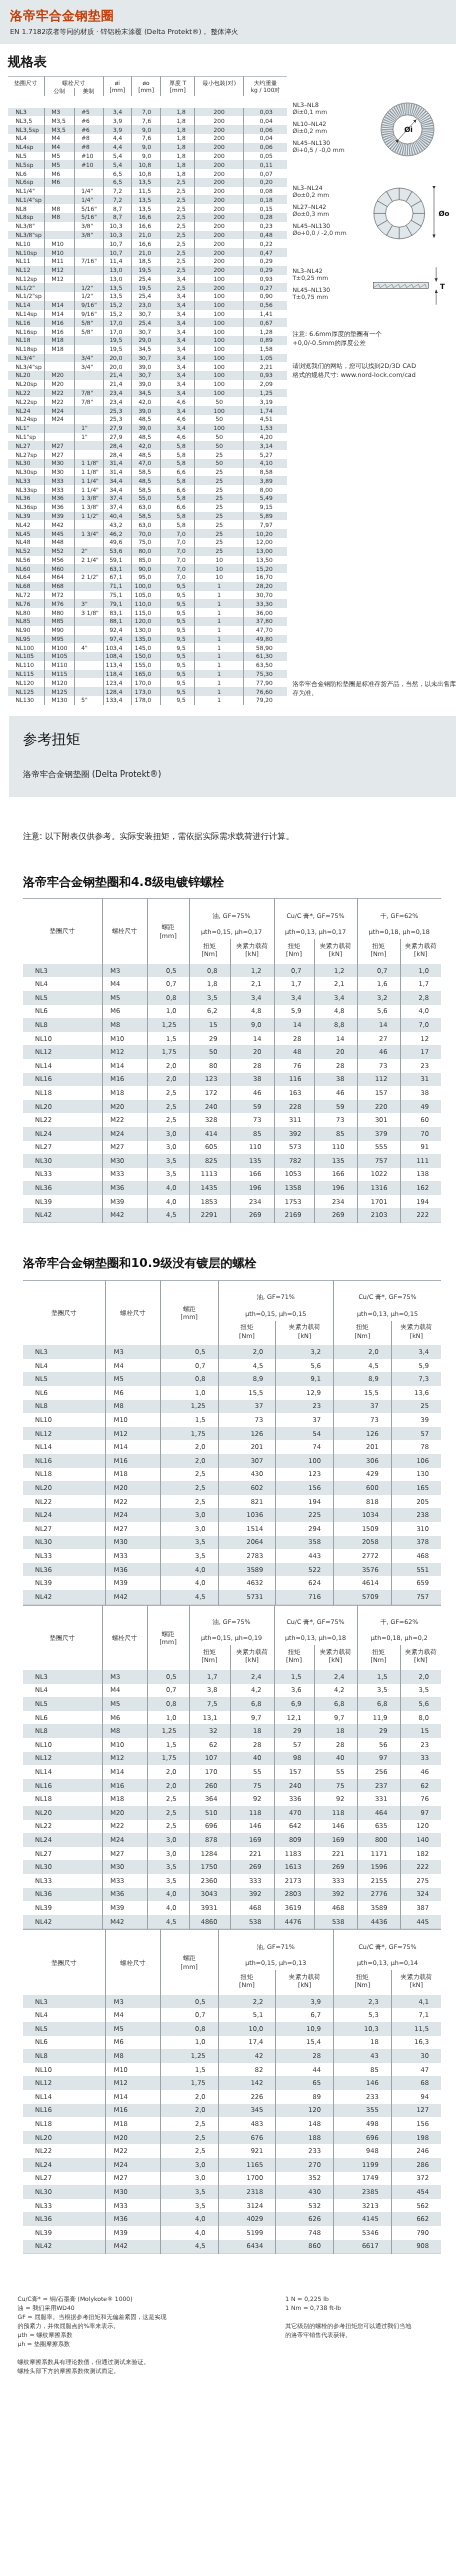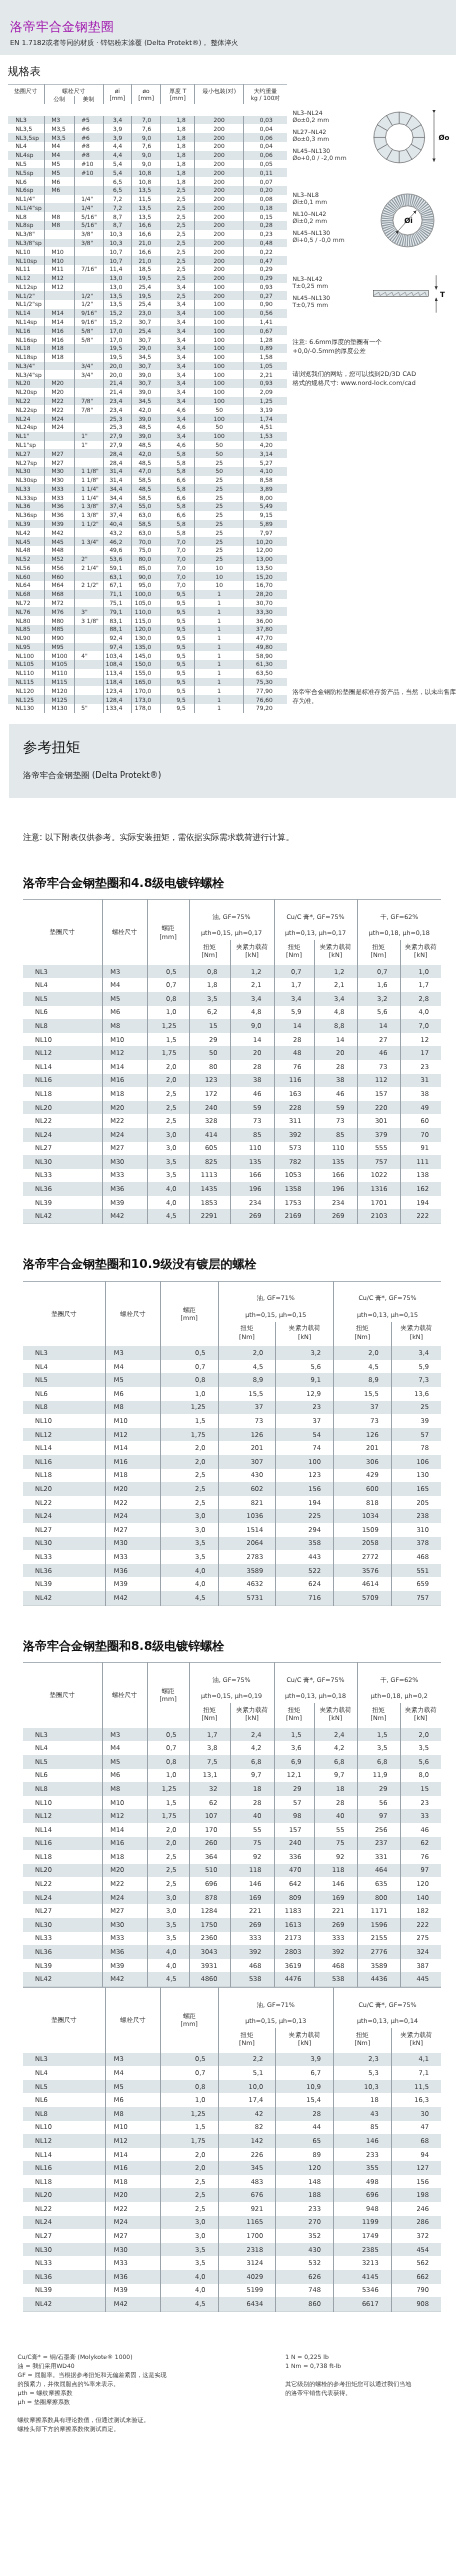--- a/index.html
+++ b/index.html
@@ -5,23 +5,23 @@
   :root{
     --band:#e3e8eb; --stripe:#dee5e9; --line:#9aa3a9; --text:#333;
   }
   *{box-sizing:border-box; margin:0; padding:0;}
   body{
     width:457px; min-height:2576px; background:#fff;
     font-family:"DejaVu Sans","Liberation Sans",sans-serif;
     color:var(--text);
   }
   .band{background:var(--band); padding:7.7px 0 6.6px 10px;}
-  .band h1{font-size:12.7px; font-weight:normal; color:#a21caf; letter-spacing:0.3px;margin-top:11px;}
+  .band h1{font-size:12.7px; font-weight:bold; color:#c2410c; letter-spacing:0.3px;}
   .band .sub{font-size:6.9px; color:#2a2a2a; margin-top:2.8px;}
-  .spec-heading{font-size:11px; font-weight:normal; color:#1a1a1a; margin:8.8px 0 5.5px 7.7px;}
+  .spec-heading{font-size:13px; font-weight:bold; color:#1a1a1a; margin:8.8px 0 5.5px 7.7px;}
 
   .spec-wrap{display:flex; align-items:stretch;}
   table{border-collapse:collapse;}
   th{font-weight:normal;}
   .spec{margin-left:7.7px; width:280px; border-top:0.6px solid #b9c1c6;}
   .spec th{font-size:5.8px; text-align:center; vertical-align:top; padding:2.2px 1.1px 1.1px 1.1px; white-space:pre-line; line-height:1.2;}
   .spec thead th{border-left:0.6px solid var(--line);}
   .spec thead th:first-child{border-left:none;}
   .spec thead tr.sub th{border-left:0.6px solid var(--line); padding-top:0;}
   .spec tbody td{font-size:5.8px; line-height:6px; padding:1.4px 2.2px; border-left:0.6px solid var(--line); white-space:nowrap;}
@@ -39,21 +39,21 @@
   .tol-text p.range{margin-top:5px;}
   .tol-text p.range:first-child{margin-top:2.2px;}
   .tol-text p.tol{color:#3a3a3a;}
   .tol-svg{flex:1;}
   .note{font-size:6.3px; line-height:1.45; white-space:pre-line; margin:2.2px 0 0 0;}
   .note.cad{margin-top:14.3px;}
   .note.stock{margin-top:auto; margin-bottom:7.7px;}
 
   .band2{margin:11px 0 0 8.8px; padding:14.3px 0 16.5px 14.3px;}
   .band2 h2{font-size:14.3px; font-weight:normal; color:#111;}
-  .band2 .sub2{font-size:8.3px; margin-top:13px; color:#222;}
+  .band2 .sub2{font-size:8.3px; margin-top:20px; color:#222;}
   .notice{font-size:8.3px; margin:34px 0 0 23px; color:#222;}
 
   .tq-title{font-size:12px; font-weight:bold; color:#111; margin:32px 0 7.7px 23px;}
   .torque{margin-left:23px; width:418px; border-top:0.6px solid #aab2b7; border-bottom:0.6px solid #cfd6da;}
   .torque th{font-size:6.3px; text-align:center; vertical-align:middle; line-height:1.3; white-space:pre-line; padding:2.8px 1.1px;}
   .torque th.cond{padding-top:4.4px;}
   .torque th.vline, .torque td.vline{border-left:0.6px solid var(--line);}
   .torque thead th.collab{padding-bottom:5.5px;}
   .torque tbody td{font-size:6.6px; padding:2.8px 3.3px; white-space:nowrap;}
   .torque tbody td:first-child{text-align:left; padding-left:12px;}
@@ -794,20 +794,43 @@
             <td>133,4</td>
             <td>178,0</td>
             <td>9,5</td>
             <td>1</td>
             <td>79,20</td>
           </tr>
         </tbody>
     </table>
 
     <aside class="side">
+
+      <div class="tol-block">
+        <div class="tol-text">
+          <p class="range">NL3–NL8</p>
+          <p class="tol">Øi±0,1 mm</p>
+          <p class="range">NL10–NL42</p>
+          <p class="tol">Øi±0,2 mm</p>
+          <p class="range">NL45–NL130</p>
+          <p class="tol">Øi+0,5 / -0,0 mm</p>
+        </div>
+        <svg class="tol-svg" width="72" height="65" viewBox="0 0 130 118" style="font-size:11px">
+          <defs>
+            <marker id="arr" markerWidth="8" markerHeight="8" refX="6" refY="3" orient="auto">
+              <path d="M0,0 L6,3 L0,6 z" fill="#333"></path>
+            </marker>
+          </defs>
+          <circle cx="60" cy="57" r="48" fill="#e6ebee" stroke="#444" stroke-width="1"></circle>
+          <circle cx="60" cy="57" r="37" fill="none" stroke="#8e99a0" stroke-width="21" stroke-dasharray="1.9 1.9"></circle>
+          <circle cx="60" cy="57" r="26.5" fill="#fff" stroke="#444" stroke-width="1"></circle>
+          <line x1="44" y1="75" x2="76" y2="39" stroke="#333" stroke-width="1" marker-start="url(#arr)" marker-end="url(#arr)"></line>
+          <text x="54" y="62" font-size="13" font-weight="bold" fill="#111">Øi</text>
+        </svg>
+      </div>
 
       <div class="tol-block">
         <div class="tol-text">
           <p class="range">NL3–NL24</p>
           <p class="tol">Øo±0,2 mm</p>
           <p class="range">NL27–NL42</p>
           <p class="tol">Øo±0,3 mm</p>
           <p class="range">NL45–NL130</p>
           <p class="tol">Øo+0,0 / -2,0 mm</p>
         </div>
@@ -823,43 +846,20 @@
             <line x1="55" y1="11" x2="55" y2="32" transform="rotate(150 55 57)"></line>
             <line x1="55" y1="11" x2="55" y2="32" transform="rotate(180 55 57)"></line>
             <line x1="55" y1="11" x2="55" y2="32" transform="rotate(210 55 57)"></line>
             <line x1="55" y1="11" x2="55" y2="32" transform="rotate(240 55 57)"></line>
             <line x1="55" y1="11" x2="55" y2="32" transform="rotate(270 55 57)"></line>
             <line x1="55" y1="11" x2="55" y2="32" transform="rotate(300 55 57)"></line>
             <line x1="55" y1="11" x2="55" y2="32" transform="rotate(330 55 57)"></line>
           </g>
           <line x1="118" y1="13" x2="118" y2="101" stroke="#333" stroke-width="1" marker-start="url(#arr)" marker-end="url(#arr)"></line>
           <text x="126" y="62" font-size="13" font-weight="bold" fill="#111">Øo</text>
-        </svg>
-      </div>
-
-      <div class="tol-block">
-        <div class="tol-text">
-          <p class="range">NL3–NL8</p>
-          <p class="tol">Øi±0,1 mm</p>
-          <p class="range">NL10–NL42</p>
-          <p class="tol">Øi±0,2 mm</p>
-          <p class="range">NL45–NL130</p>
-          <p class="tol">Øi+0,5 / -0,0 mm</p>
-        </div>
-        <svg class="tol-svg" width="72" height="65" viewBox="0 0 130 118" style="font-size:11px">
-          <defs>
-            <marker id="arr" markerWidth="8" markerHeight="8" refX="6" refY="3" orient="auto">
-              <path d="M0,0 L6,3 L0,6 z" fill="#333"></path>
-            </marker>
-          </defs>
-          <circle cx="60" cy="57" r="48" fill="#e6ebee" stroke="#444" stroke-width="1"></circle>
-          <circle cx="60" cy="57" r="37" fill="none" stroke="#8e99a0" stroke-width="21" stroke-dasharray="1.9 1.9"></circle>
-          <circle cx="60" cy="57" r="26.5" fill="#fff" stroke="#444" stroke-width="1"></circle>
-          <line x1="44" y1="75" x2="76" y2="39" stroke="#333" stroke-width="1" marker-start="url(#arr)" marker-end="url(#arr)"></line>
-          <text x="54" y="62" font-size="13" font-weight="bold" fill="#111">Øi</text>
         </svg>
       </div>
 
       <div class="tol-block">
         <div class="tol-text">
           <p class="range">NL3–NL42</p>
           <p class="tol">T±0,25 mm</p>
           <p class="range">NL45–NL130</p>
           <p class="tol">T±0,75 mm</p>
         </div>
@@ -1352,21 +1352,20 @@
           <td>M42</td>
           <td>4,5</td>
           <td>5731</td>
           <td>716</td>
           <td>5709</td>
           <td>757</td>
         </tr>
       </tbody>
   </table>
 
-  <h3 class="tq-title">洛帝牢合金钢垫圈和8.8级电镀锌螺栓</h3>
   <table class="torque">
     <colgroup>
       <col style="width:79px">
         <col style="width:45px">
         <col style="width:42px">
       <col style="width:41px">
         <col style="width:44px">
         <col style="width:40px">
       <col style="width:43px">
         <col style="width:43px">

